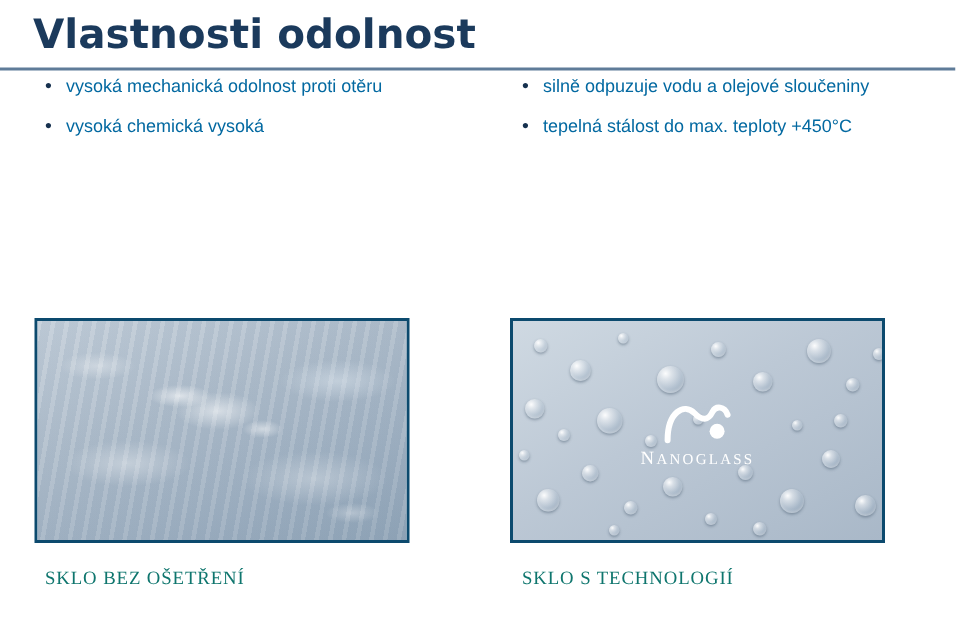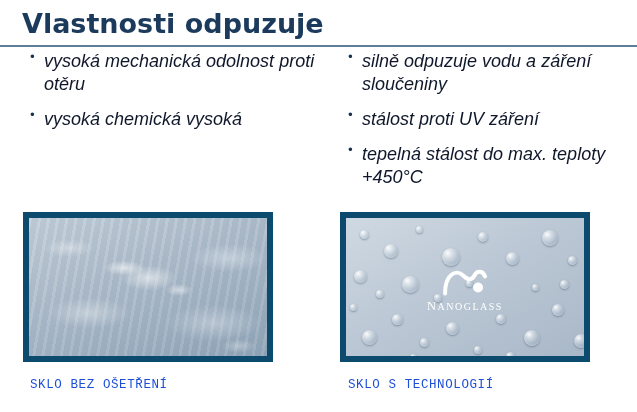--- a/index.html
+++ b/index.html
@@ -34,24 +34,23 @@
     position: absolute;
     left: 0px;
     top: 45px;
     width: 637px;
     height: 2px;
     background: #5f7c99;
   }
   .bullets {
     position: absolute;
     top: 50px;
-    font-size: 18px;
-    color: #0f172a;
+    font-size: 12px;
+    color: #0369a1;
     line-height: 1.28;
-    font-style: italic;
   }
   .col-left { left: 30px; width: 300px; }
   .col-right { left: 348px; width: 290px; }
   ul.blist {
     list-style: none;
     margin: 0;
     padding: 0;
   }
   ul.blist li {
     position: relative;
@@ -63,21 +62,21 @@
     position: absolute;
     left: 0;
     top: -1px;
     color: #16314f;
     font-size: 13px;
   }
   .photo-wrap {
     position: absolute;
     width: 250px;
     height: 150px;
-    border: 6px solid #0c4a6e;
+    border: 2px solid #0c4a6e;
     box-sizing: border-box;
     overflow: hidden;
   }
   .photo-left { left: 23px; top: 212px; }
   .photo-right { left: 340px; top: 212px; }
 
   
   .img-untreated {
     width: 100%;
     height: 100%;
@@ -130,46 +129,45 @@
     font-size: 10px;
     letter-spacing: 1.5px;
     font-family: "Liberation Serif", serif;
     color: #ffffff;
   }
   .logo-text .cap { font-size: 12.5px; }
   .caption {
     position: absolute;
     top: 378px;
     font-size: 12.5px;
-    color: #1d4ed8;
-    font-family: Liberation Mono, monospace;
+    color: #0f766e;
+    font-family: Liberation Serif, serif;
     letter-spacing: 0.6px;
   }
   .caption-left { left: 30px; }
   .caption-right { left: 348px; text-align: center; }
 </style>
 </head>
 <body>
 
 <div class="slide">
 
-  <div class="title">Vlastnosti odpuzuje</div>
+  <div class="title">Vlastnosti odolnost</div>
   <div class="title-rule"></div>
 
   <div class="bullets col-left">
     <ul class="blist">
       <li>vysoká mechanická odolnost proti otěru</li>
       <li>vysoká chemická vysoká</li>
     </ul>
   </div>
 
   <div class="bullets col-right">
     <ul class="blist">
-      <li>silně odpuzuje vodu a záření sloučeniny</li>
-      <li>stálost proti UV záření</li>
+      <li>silně odpuzuje vodu a olejové sloučeniny</li>
       <li>tepelná stálost do max. teploty +450°C</li>
     </ul>
   </div>
 
   <div class="photo-wrap photo-left">
     <div class="img-untreated"></div>
   </div>
 
   <div class="photo-wrap photo-right">
     <div class="img-treated">

